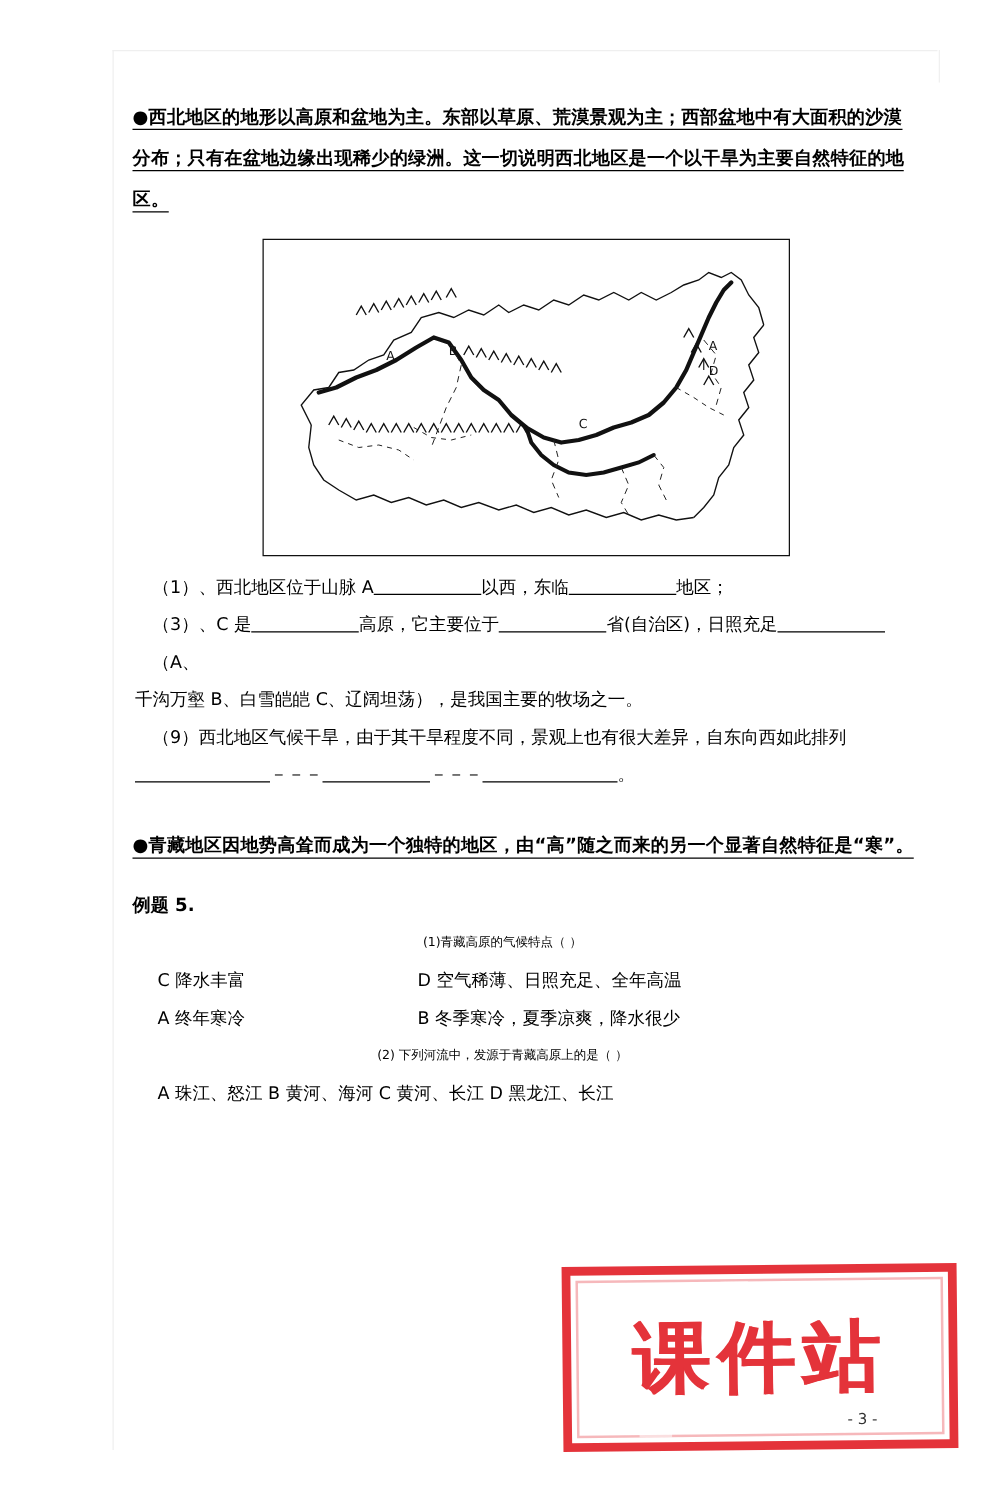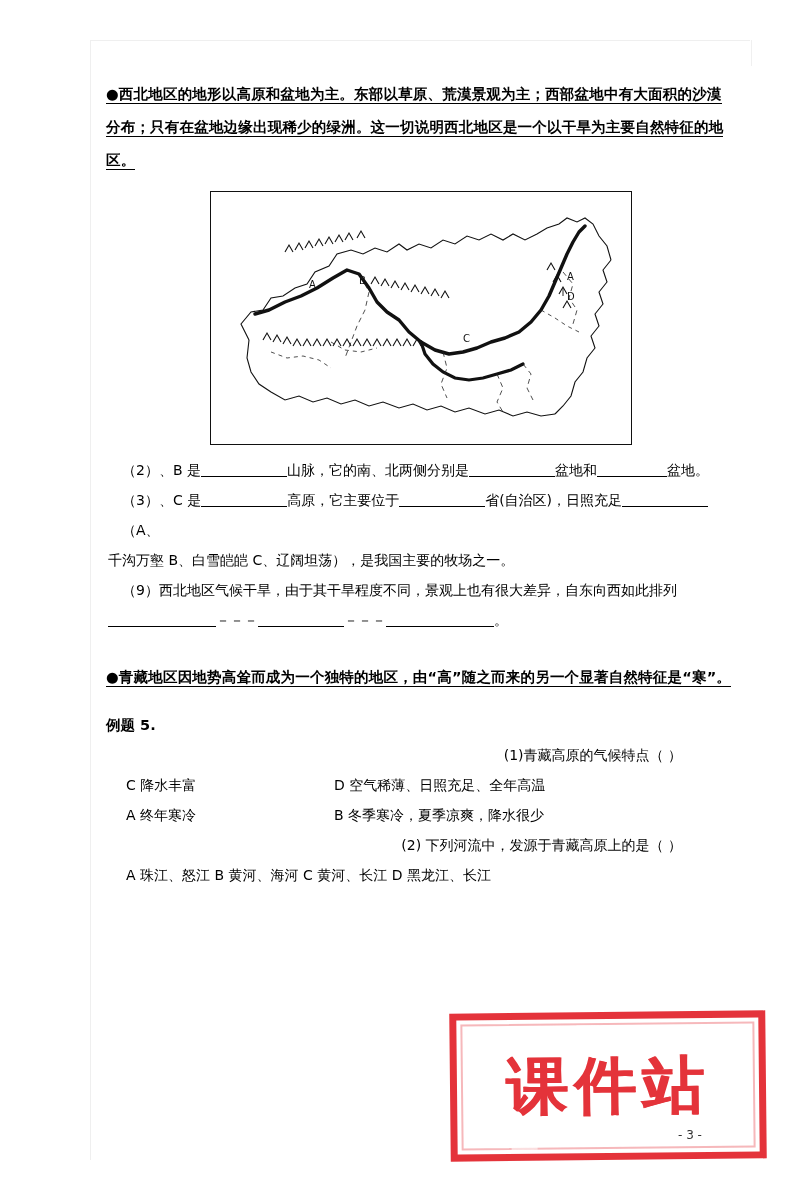--- a/index.html
+++ b/index.html
@@ -108,22 +108,22 @@
   .spacer-lg { height: 26px; }
   .choice-row {
     display: flex;
     font-size: 14px;
     line-height: 30px;
     padding-left: 20px;
   }
   .choice-a { width: 208px; }
   .q-with-paren {
     display: flex;
-    justify-content: flex-end;
-    font-size: 14px;
+    justify-content: center;
+    font-size: 10px;
     line-height: 30px;
     padding-left: 16px;
     width: 560px;
   }
   
   .stamp {
     position: absolute;
     left: 432px;
     top: 1012px;
     width: 316px;
@@ -247,24 +247,24 @@
           <text x="148" y="92" font-size="10" font-family="DejaVu Sans, sans-serif" fill="#111">B</text>
           <text x="252" y="150" font-size="10" font-family="DejaVu Sans, sans-serif" fill="#111">C</text>
           <text x="356" y="88" font-size="10" font-family="DejaVu Sans, sans-serif" fill="#111">A</text>
           <text x="356" y="108" font-size="10" font-family="DejaVu Sans, sans-serif" fill="#111">D</text>
 
           <path d="M352 96 l0 8" stroke="#111" stroke-width="0.9"></path>
         </svg>
       </div>
     </div>
 
-
     <p class="q-line">
-      <span>（2）、B 是</span><span class="blank w-lg"></span><span>山脉，它的南、北两侧分别是</span><span class="blank w-lg"></span><span>盆地和</span><span class="blank w-md"></span><span>盆地。</span>
-    </p>
+      <span>（1）、西北地区位于山脉 A</span><span class="blank w-lg"></span><span>以西，东临</span><span class="blank w-lg"></span><span>地区；</span>
+    </p>
+
 
     <p class="q-line">
       <span>（3）、C 是</span><span class="blank w-lg"></span><span>高原，它主要位于</span><span class="blank w-lg"></span><span>省(自治区)，日照充足</span><span class="blank w-lg"></span><span>（A、</span>
     </p>
     <p class="q-line-noindent">千沟万壑   B、白雪皑皑   C、辽阔坦荡），是我国主要的牧场之一。</p>
 
     <p class="q-line">（9）西北地区气候干旱，由于其干旱程度不同，景观上也有很大差异，自东向西如此排列</p>
     <p class="q-line-noindent">
       <span class="blank w-xl"></span><span>－－－</span><span class="blank w-lg"></span><span>－－－</span><span class="blank w-xl"></span><span>。</span>
     </p>

